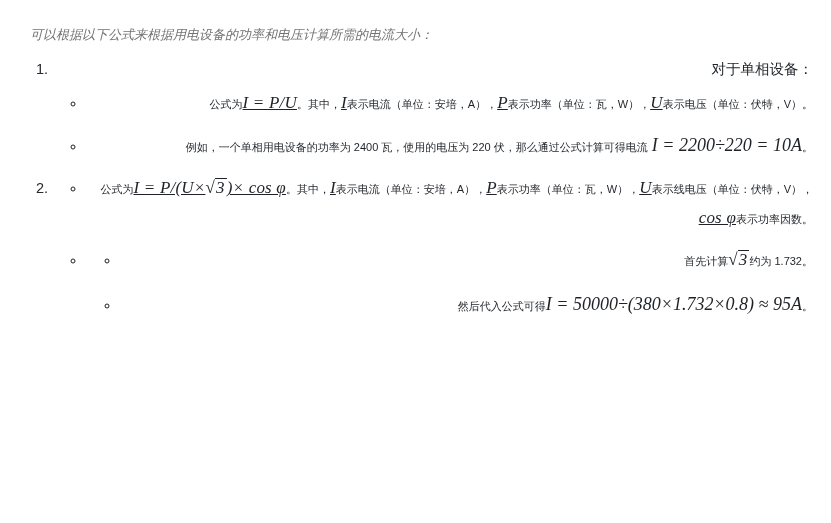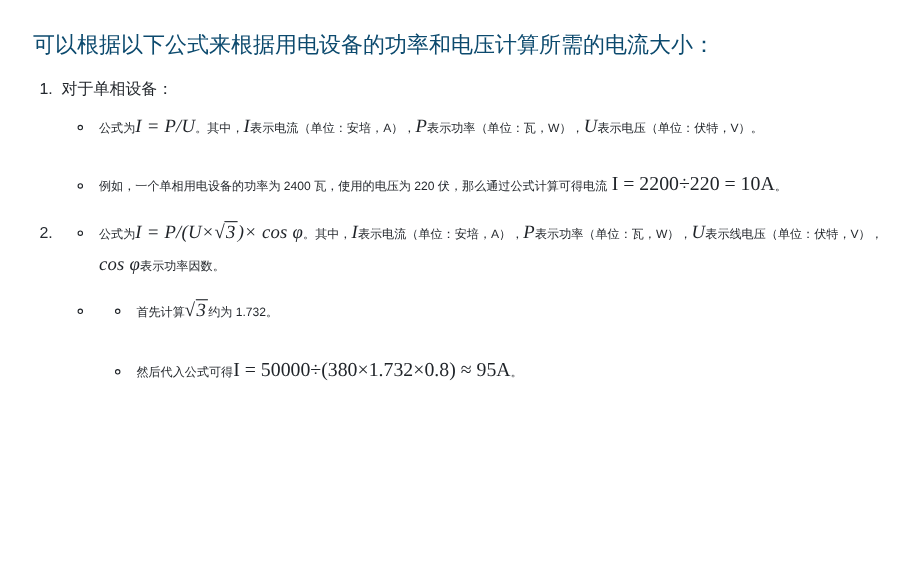--- a/index.html
+++ b/index.html
@@ -15,27 +15,29 @@
     font-size: 14.5px;
     line-height: 1.75;
     overflow: hidden;
   }
   .doc {
     padding: 24px 18px 10px 30px;
     box-sizing: border-box;
   }
   .intro {
     margin: 0 0 10px 0;
-    font-size: 20px;
-    color: #0c4a6e;
+    font-size: 13px;
+    color: #737373;
+    font-style: italic;
   }
   ol.level1 {
     margin: 0;
     padding-left: 22px;
     list-style-type: decimal;
+    text-align: right;
   }
   ol.level1 > li {
     margin-bottom: 6px;
     padding-left: 4px;
   }
   ol.level1 > li::marker {
     color: #24292f;
   }
   .li-head {
     display: block;
@@ -57,26 +59,28 @@
   }
   ul.level3 > li {
     margin-bottom: 14px;
     padding-left: 4px;
   }
   .math {
     font-family: "Liberation Serif", serif;
     font-size: 17px;
     font-style: italic;
     letter-spacing: 0.2px;
+    text-decoration: underline;
   }
   .mathblock {
     font-family: "Liberation Serif", serif;
     font-size: 18px;
+    font-style: italic;
     display: inline-block;
-    margin-top: 10px;
+    margin-top: 0;
   }
   .sqrt {
     font-style: normal;
     display: inline-block;
   }
   .sqrt > .radicand {
     border-top: 1px solid #1f2328;
     padding: 0 2px 0 1px;
     font-style: italic;
     display: inline-block;

